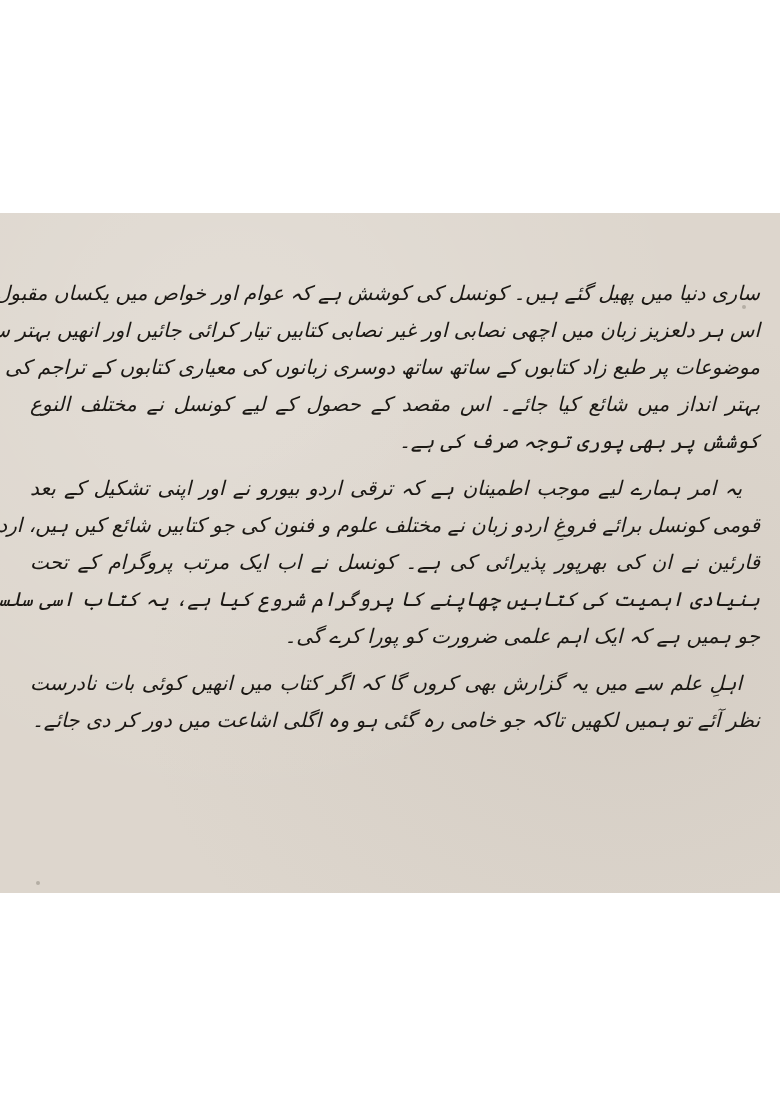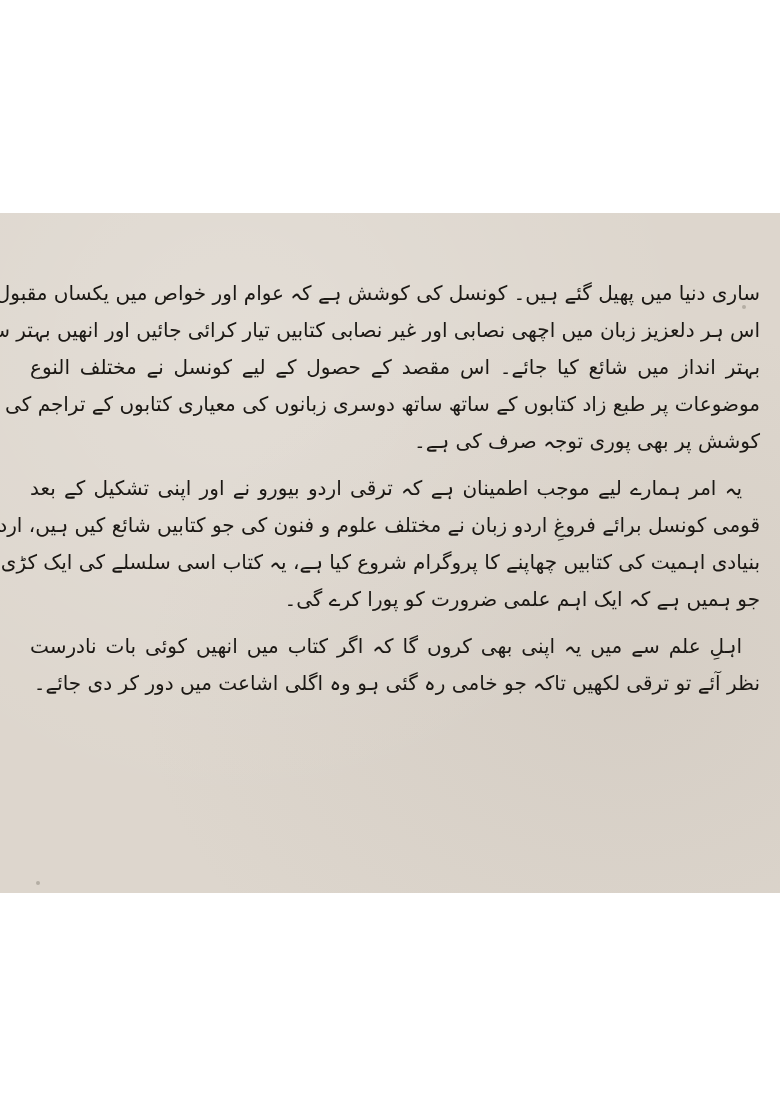--- a/index.html
+++ b/index.html
@@ -26,20 +26,21 @@
     }
     .text {
       position: absolute;
       left: 30px;
       right: 20px;
       top: 62px;
       direction: rtl;
       font-family: "DejaVu Sans", sans-serif;
       color: #1b1814;
       font-size: 20px;
+      font-style: italic;
     }
     .line {
       height: 37px;
       line-height: 37px;
       white-space: nowrap;
       text-align: justify;
       text-align-last: justify;
     }
     .line.last {
       text-align-last: right;
@@ -63,30 +64,31 @@
 <body>
 
 <div class="page">
   <span class="speck" style="left:742px; top:92px;"></span>
   <span class="speck" style="left:36px; top:668px;"></span>
 
   <div class="text">
     <div>
       <div class="line">ساری دنیا میں پھیل گئے ہیں۔ کونسل کی کوشش ہے کہ عوام اور خواص میں یکساں مقبول</div>
       <div class="line">اس ہر دلعزیز زبان میں اچھی نصابی اور غیر نصابی کتابیں تیار کرائی جائیں اور انھیں بہتر سے</div>
+      <div class="line">موضوعات پر طبع زاد کتابوں کے ساتھ ساتھ دوسری زبانوں کی معیاری کتابوں کے تراجم کی</div>
       <div class="line">بہتر انداز میں شائع کیا جائے۔ اس مقصد کے حصول کے لیے کونسل نے مختلف النوع</div>
-      <div class="line">موضوعات پر طبع زاد کتابوں کے ساتھ ساتھ دوسری زبانوں کی معیاری کتابوں کے تراجم کی</div>
       <div class="line last">کوشش پر بھی پوری توجہ صرف کی ہے۔</div>
     </div>
     <div class="para-gap"></div>
     <div>
       <div class="line indent">یہ امر ہمارے لیے موجب اطمینان ہے کہ ترقی اردو بیورو نے اور اپنی تشکیل کے بعد</div>
       <div class="line">قومی کونسل برائے فروغِ اردو زبان نے مختلف علوم و فنون کی جو کتابیں شائع کیں ہیں، اردو</div>
+      <div class="line">قارئین نے ان کی بھرپور پذیرائی کی ہے۔ کونسل نے اب ایک مرتب پروگرام کے تحت</div>
       <div class="line">بنیادی اہمیت کی کتابیں چھاپنے کا پروگرام شروع کیا ہے، یہ کتاب اسی سلسلے کی ایک کڑی ہے</div>
       <div class="line last">جو ہمیں ہے کہ ایک اہم علمی ضرورت کو پورا کرے گی۔</div>
     </div>
     <div class="para-gap"></div>
     <div>
-      <div class="line indent">اہلِ علم سے میں یہ اپنی بھی کروں گا کہ اگر کتاب میں انھیں کوئی بات نادرست</div>
-      <div class="line last">نظر آئے تو ترقی لکھیں تاکہ جو خامی رہ گئی ہو وہ اگلی اشاعت میں دور کر دی جائے۔</div>
+      <div class="line indent">اہلِ علم سے میں یہ گزارش بھی کروں گا کہ اگر کتاب میں انھیں کوئی بات نادرست</div>
+      <div class="line last">نظر آئے تو ہمیں لکھیں تاکہ جو خامی رہ گئی ہو وہ اگلی اشاعت میں دور کر دی جائے۔</div>
     </div>
   </div>
 </div>
 
 </body></html>

